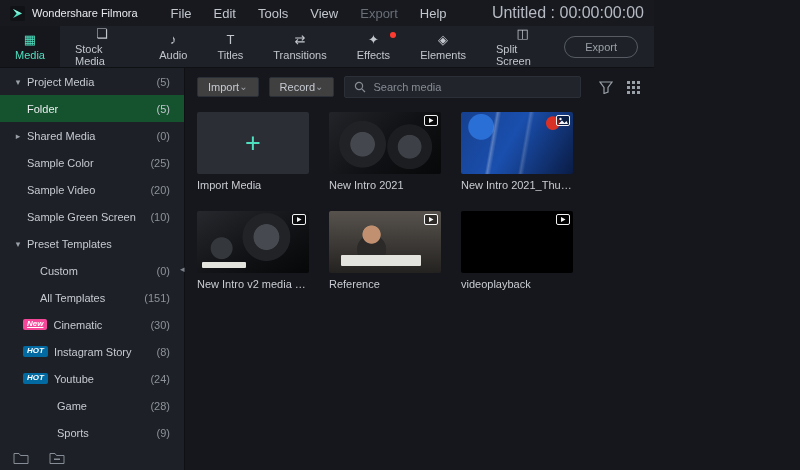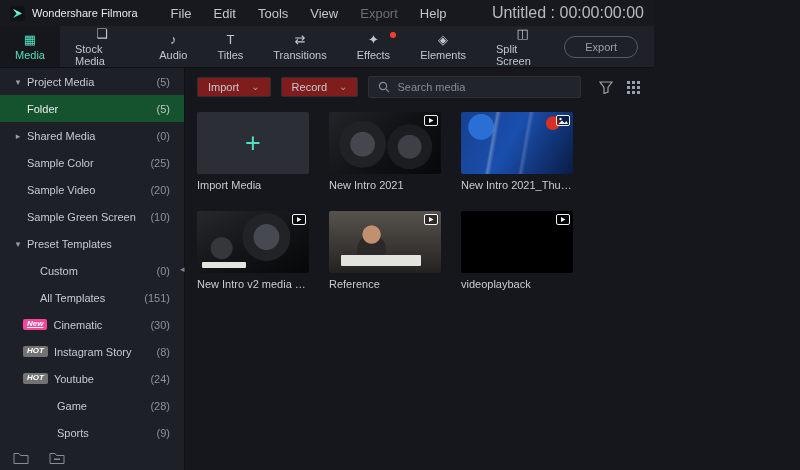--- a/index.html
+++ b/index.html
@@ -45,29 +45,29 @@
   .side-item.selected .count { color:#c2c6cd; }
   .arrow { width:10px; text-align:center; font-size:9px; color:#9aa0a8;
            margin-left:13px; margin-right:4px; }
   .ind1 { padding-left:27px; }
   .ind2 { padding-left:40px; }
   .tpl  { padding-left:23px; }
   .tpl-nobadge { padding-left:57px; }
   .badge { font-size:8px; font-style:italic; font-weight:bold; color:#fff;
            border-radius:2px; padding:1px 4px 2px; margin-right:6px; line-height:1; }
   .badge.new { background:#f5479a;text-decoration:underline; }
-  .badge.hot { background:#737373; }
+  .badge.hot { background:#0369a1; }
   .side-footer { height:24px; display:flex; align-items:center; gap:20px;
                  padding-left:13px; flex-shrink:0; }
   .folder-btn { display:flex; align-items:center; cursor:default; }
 
   
   .content { flex:1; display:flex; flex-direction:column; padding:6px 14px 0 12px; min-width:0; }
   .content-toolbar { height:26px; display:flex; align-items:center; gap:10px; flex-shrink:0; }
-  .dropdown-btn { display:flex; align-items:center; gap:12px; background:#7f1d1d;
+  .dropdown-btn { display:flex; align-items:center; gap:0; background:#404040;
                   border:1px solid #2b2f37; border-radius:2px; padding:3px 10px;
                   font-size:11px; color:#c6cad1; cursor:default; }
   .dropdown-btn .chev { font-size:10px; color:#9aa0a8; line-height:8px; }
   .search { flex:1; display:flex; align-items:center; gap:7px; background:#21242b;
             border:1px solid #2b2f37; border-radius:2px; height:22px; padding:0 9px; }
   .search input { flex:1; background:transparent; border:none; outline:none;
                   font-size:11px; color:#c6cad1; font-family:"Liberation Sans",sans-serif; }
   .search input::placeholder { color:#868b94; }
   .icon-btn { display:flex; align-items:center; cursor:default; }
   .tool-icons { display:flex; align-items:center; gap:14px; margin-left:8px; }

